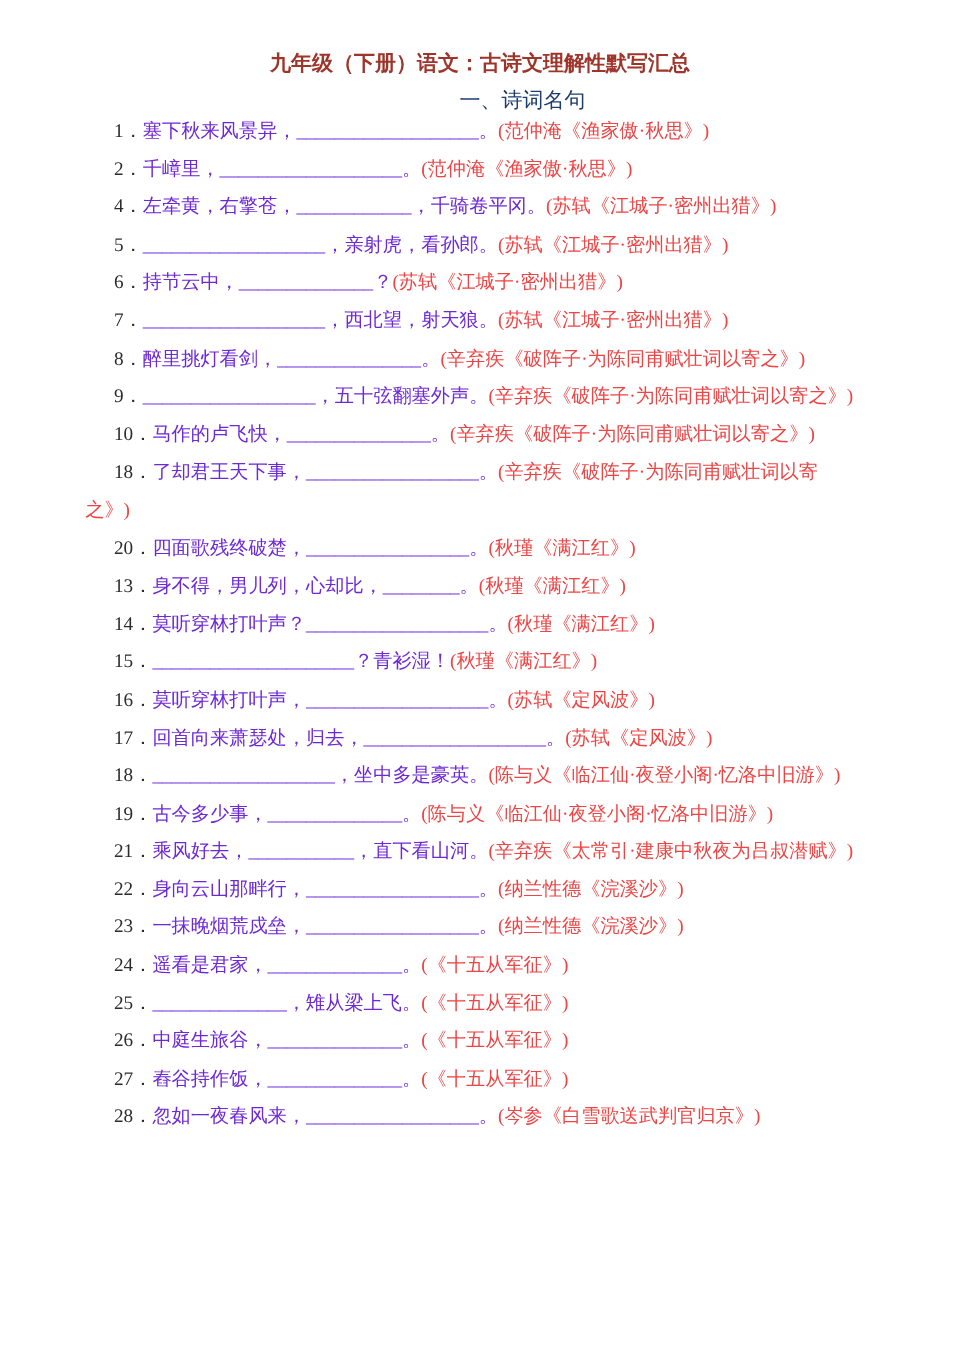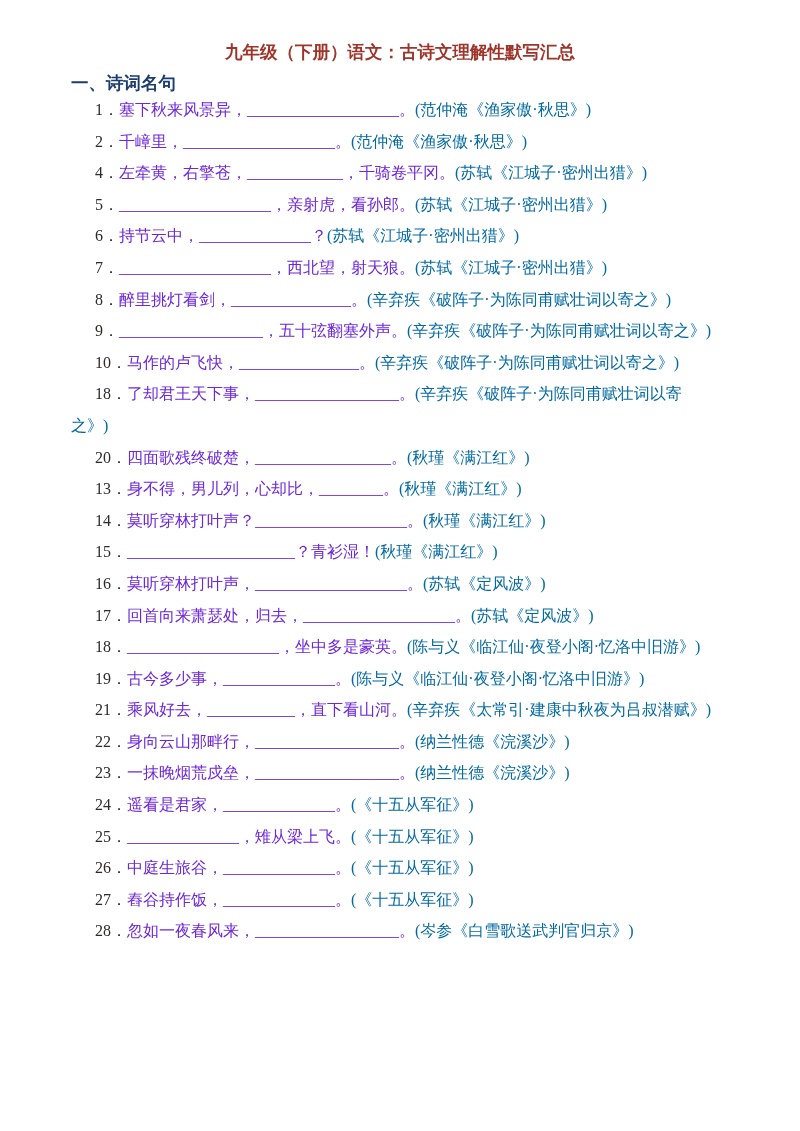--- a/index.html
+++ b/index.html
@@ -26,42 +26,43 @@
     text-align: center;
     font-size: 17.5px;
     line-height: 24px;
     font-weight: bold;
     color: #9e352b;
   }
   .section-heading {
     margin: 8px 0 0 71px;
     font-size: 17.5px;
     line-height: 22px;
-    font-weight: bold;
+    font-weight: normal;
     color: #1c3d6e;
+    text-align: center;
   }
   .items {
     margin: 0;
     padding: 0;
   }
   .item {
     margin: 0 15px 0 71px;
     text-indent: 24px;
     font-size: 16px;
     line-height: 31.6px;
     color: #2e2c2a;
   }
   .num {
     letter-spacing: 0;
   }
   .main {
     color: #6d28d9;
   }
   .src {
-    color: #0369a1;
+    color: #ef4444;
     white-space: pre-wrap;
   }
 </style>
 </head>
 <body>
 
 <div class="page">
   <h1 class="doc-title">九年级（下册）语文：古诗文理解性默写汇总</h1>
 
   <h2 class="section-heading">一、诗词名句</h2>

